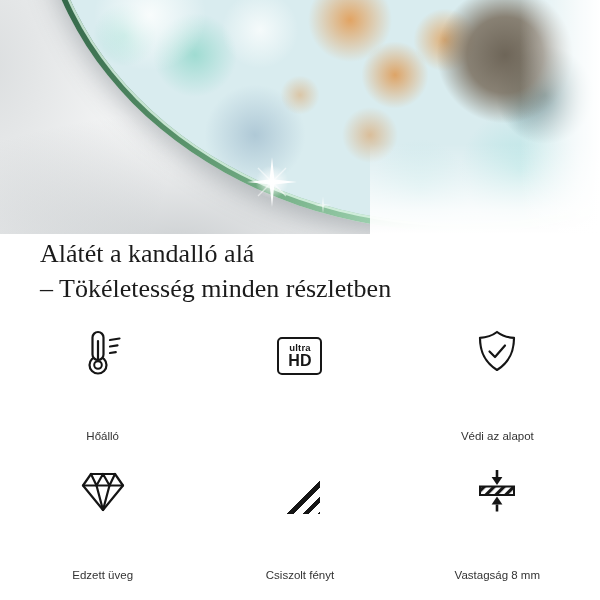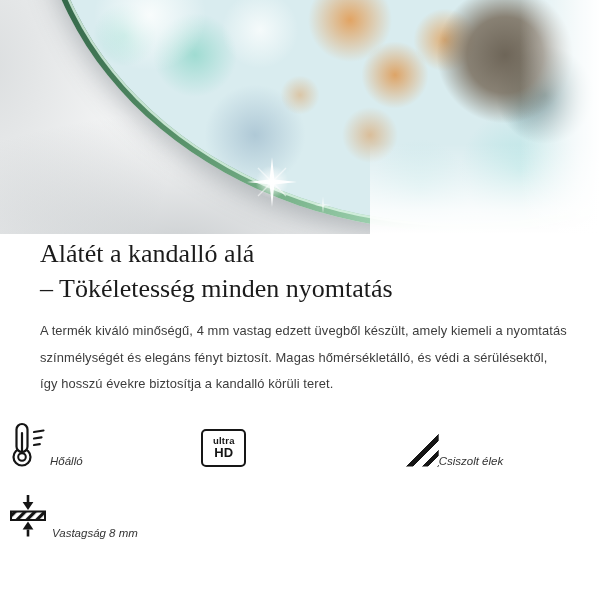--- a/index.html
+++ b/index.html
@@ -62,30 +62,30 @@
     font-weight:400; font-size:26px; line-height:35px; color:#1b1b1b;
   }
   .desc {
     margin:12px 40px 0; width:527px; font-size:12.9px; line-height:26.5px;
     color:#3c3c3c; letter-spacing:.1px;
   }
   
   .features {
     margin:23px 4px 0; display:grid; grid-template-columns:repeat(3,1fr); row-gap:26px;
   }
-  .feature { display:flex; align-items:flex-end; }
+  .feature { display:flex; flex-direction:column; align-items:center;gap:44px; }
   .f-icon { height:46px; display:flex; align-items:flex-end; justify-content:center; }
-  .f-label { margin-top:11px; font-size:11.5px; color:#333;font-style:italic; }
+  .f-label { margin-top:11px; font-size:11.5px; color:#333; }
   .icon-stroke { stroke:#151515; fill:none; stroke-width:2.2; stroke-linecap:round; stroke-linejoin:round; }
   .uhd-box {
     width:41px; height:34px; border:2.5px solid #161616; border-radius:5px;
     display:flex; flex-direction:column; align-items:center; justify-content:center; line-height:1;
   }
   .uhd-top { font-size:9.5px; font-weight:700; color:#161616; letter-spacing:.2px; }
-  .uhd-bottom { font-size:13px; font-weight:700; color:#161616; margin-top:1px; letter-spacing:.3px; }
+  .uhd-bottom { font-size:16px; font-weight:700; color:#161616; margin-top:1px; letter-spacing:.3px; }
   .edge-hatch {
     width:40px; height:40px;
     background:repeating-linear-gradient(135deg, #151515 0 4.5px, transparent 4.5px 11px);
     clip-path:polygon(0 100%, 100% 0, 100% 100%);
   }
 </style>
 </head>
 <body>
 
 <div class="page">
@@ -107,23 +107,22 @@
     <div class="sparkle-mini">
       <svg width="18" height="18" viewBox="0 0 52 52">
         <path d="M26 1 L28.4 23.6 L51 26 L28.4 28.4 L26 51 L23.6 28.4 L1 26 L23.6 23.6 Z" fill="#ffffff"></path>
       </svg>
     </div>
   </div>
 
   <div class="content">
     <h1 class="title">
       <span>Alátét a kandalló alá</span><br>
-      <span>– Tökéletesség minden nyomtatás</span>
+      <span>– Tökéletesség minden részletben</span>
     </h1>
-    <p class="desc">A termék kiváló minőségű, 4 mm vastag edzett üvegből készült, amely kiemeli a nyomtatás színmélységét és elegáns fényt biztosít. Magas hőmérsékletálló, és védi a sérülésektől, így hosszú évekre biztosítja a kandalló körüli teret.</p>
 
     <div class="features">
 
       <div class="feature">
         <div class="f-icon">
           <svg width="46" height="46" viewBox="0 0 46 46">
             <circle class="icon-stroke" cx="18" cy="36" r="8.5"></circle>
             <rect x="12.5" y="3" width="11" height="28" rx="5.5" fill="#ffffff" stroke="#151515" stroke-width="2.2"></rect>
             <line class="icon-stroke" x1="18" y1="12" x2="18" y2="30" stroke-width="2"></line>
             <circle cx="18" cy="36" r="3.8" fill="none" stroke="#151515" stroke-width="2"></circle>
@@ -137,27 +136,47 @@
 
       <div class="feature">
         <div class="f-icon">
           <div class="uhd-box">
             <span class="uhd-top">ultra</span>
             <span class="uhd-bottom">HD</span>
           </div>
         </div>
       </div>
 
+      <div class="feature">
+        <div class="f-icon">
+          <svg width="46" height="46" viewBox="0 0 46 46">
+            <path class="icon-stroke" d="M23 3 C28.5 7.2 34.5 8.6 40 8.8 C40 19 38 31.5 23 41 C8 31.5 6 19 6 8.8 C11.5 8.6 17.5 7.2 23 3 Z"></path>
+            <path class="icon-stroke" d="M15.5 22.5 L21 28 L31 16.5" stroke-width="2.6"></path>
+          </svg>
+        </div>
+        <div class="f-label">Védi az alapot</div>
+      </div>
 
+      <div class="feature">
+        <div class="f-icon">
+          <svg width="48" height="44" viewBox="0 0 48 44">
+            <path class="icon-stroke" d="M12 4 L36 4 L44 15.5 L24 40 L4 15.5 Z"></path>
+            <path class="icon-stroke" d="M4 15.5 L44 15.5" stroke-width="2"></path>
+            <path class="icon-stroke" d="M12 4 L17.5 15.5 L24 4 L30.5 15.5 L36 4" stroke-width="2"></path>
+            <path class="icon-stroke" d="M17.5 15.5 L24 40 L30.5 15.5" stroke-width="2"></path>
+          </svg>
+        </div>
+        <div class="f-label">Edzett üveg</div>
+      </div>
 
       <div class="feature">
         <div class="f-icon">
           <div class="edge-hatch"></div>
         </div>
-        <div class="f-label">Csiszolt élek</div>
+        <div class="f-label">Csiszolt fényt</div>
       </div>
 
       <div class="feature">
         <div class="f-icon">
           <svg width="48" height="48" viewBox="0 0 48 48">
             <defs>
               <pattern id="hatchPat" width="7" height="7" patternUnits="userSpaceOnUse" patternTransform="rotate(45)">
                 <rect x="0" y="0" width="3.2" height="7" fill="#151515"></rect>
               </pattern>
             </defs>

